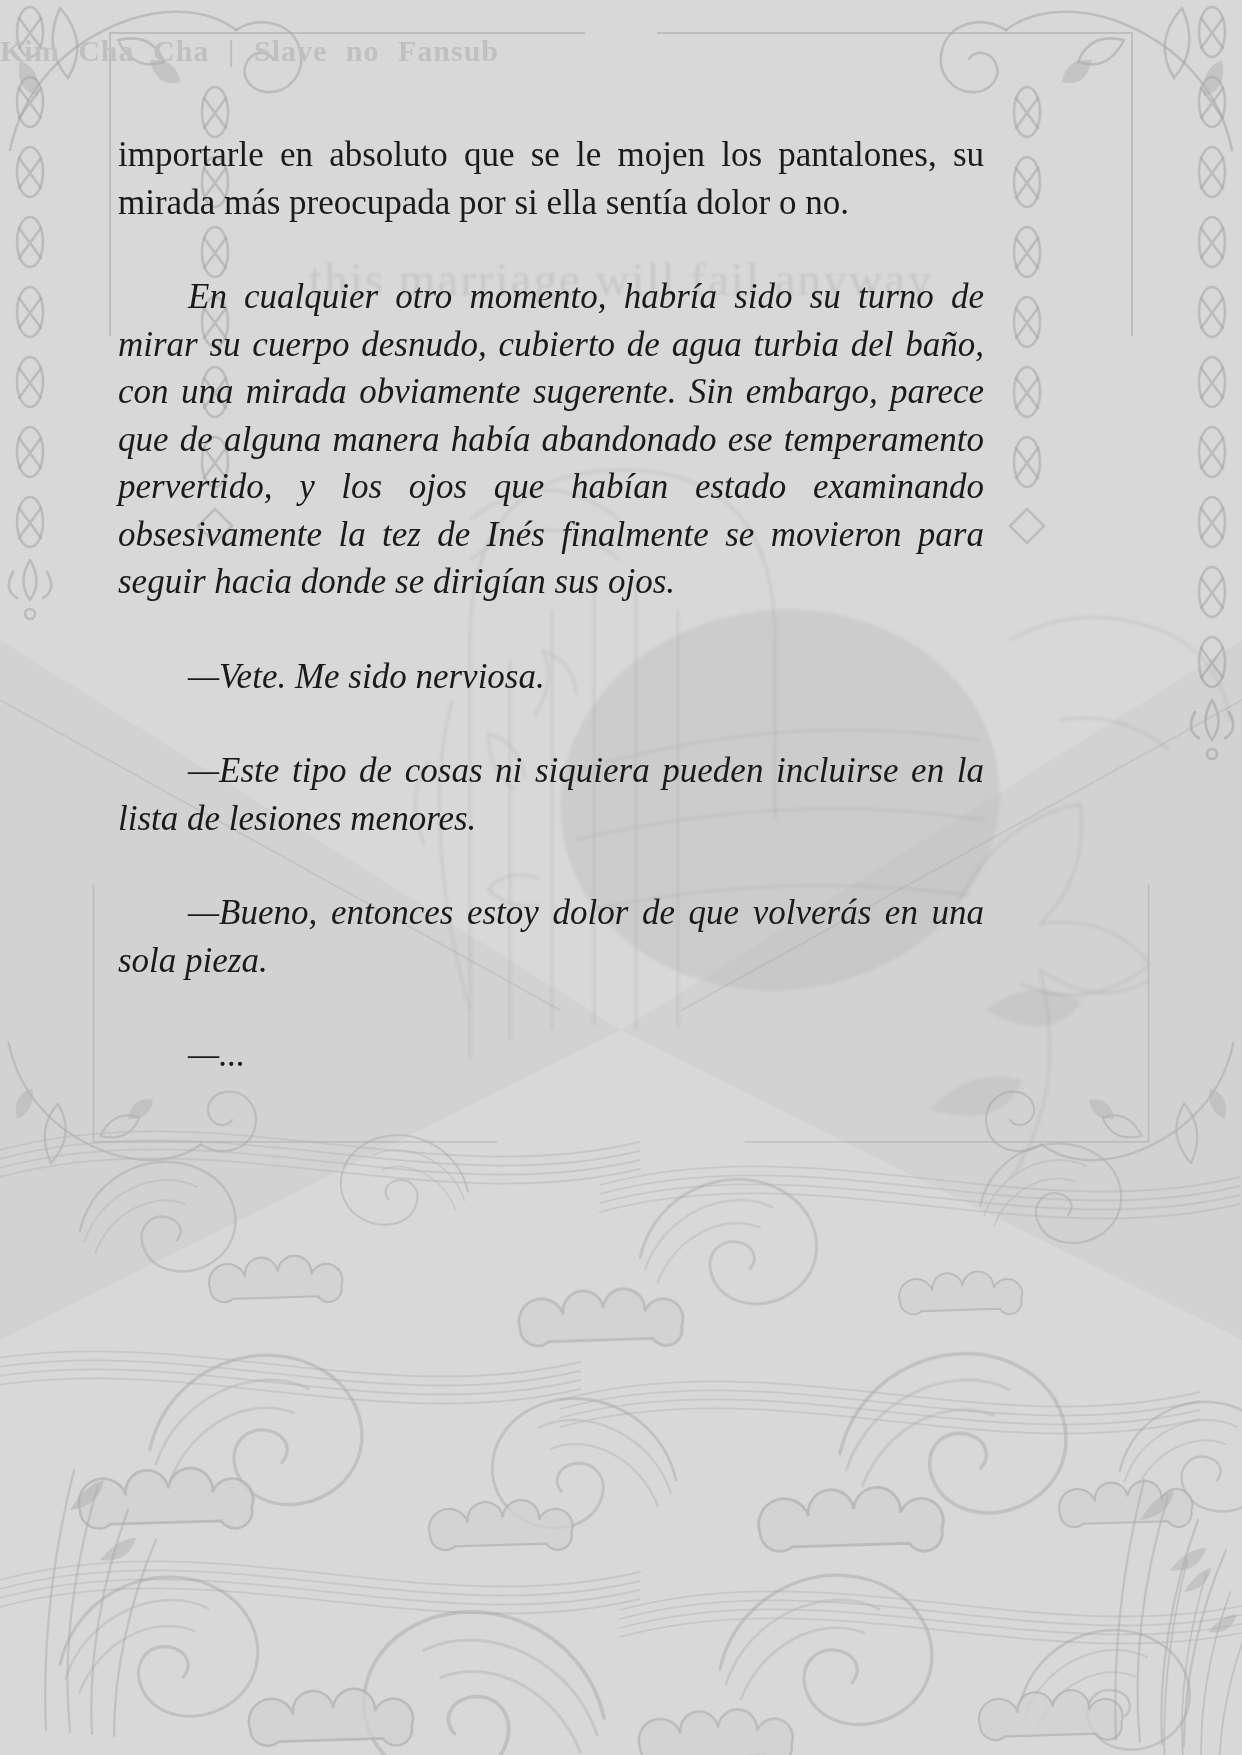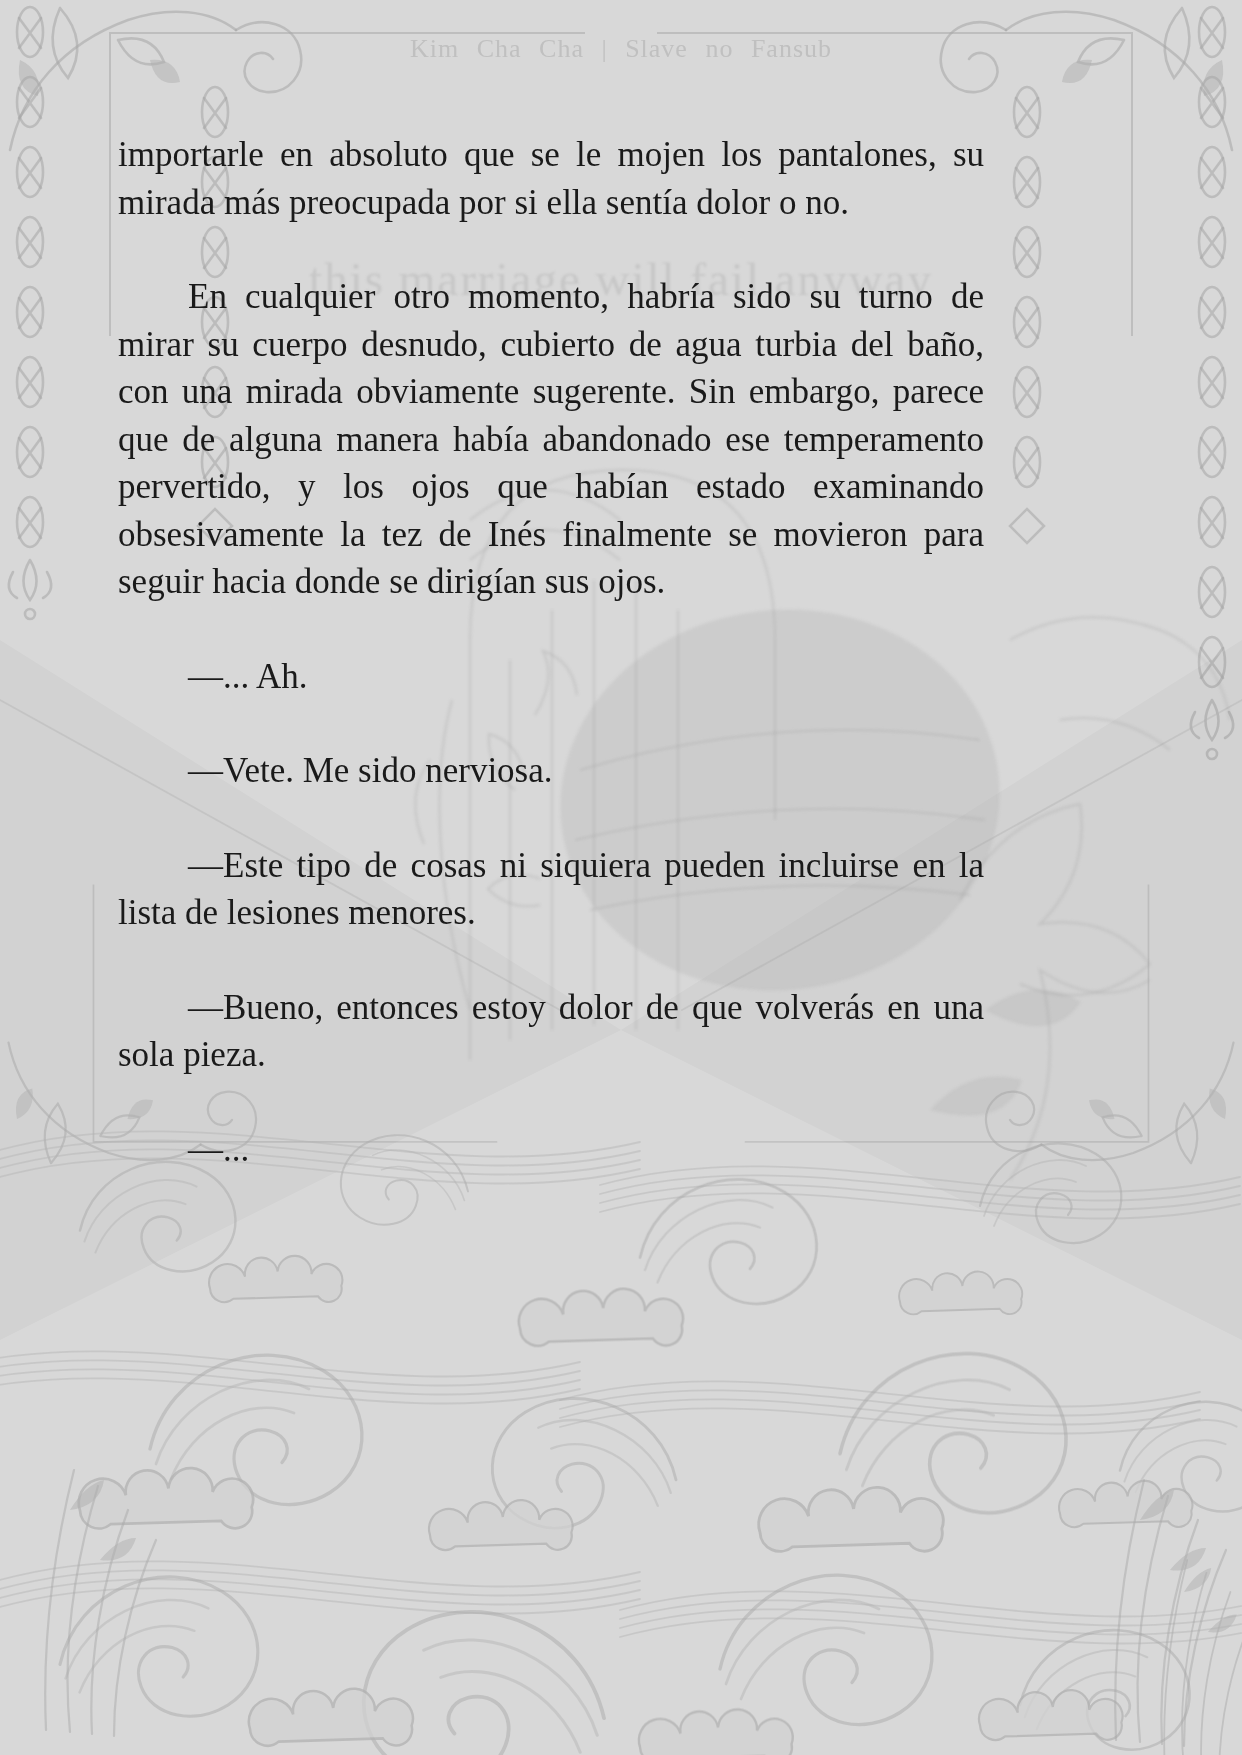--- a/index.html
+++ b/index.html
@@ -15,39 +15,40 @@
   .frame{stroke:#adadad;fill:none;stroke-width:2;opacity:.6;}
   .wave{stroke:#a9a9a9;fill:none;stroke-width:2.2;opacity:.5;stroke-linecap:round;}
   .wave2{stroke:#b4b4b4;fill:none;stroke-width:1.8;opacity:.45;stroke-linecap:round;}
   .foam{fill:#d2d2d2;stroke:#b2b2b2;stroke-width:1.6;opacity:.75;}
   .cover{stroke:#9d9d9d;fill:none;stroke-width:2;opacity:.30;}
   .coverf{fill:#a5a5a5;stroke:none;opacity:.22;}
   .blur{filter:blur(1.6px);}
   
   .credit{
     position:absolute;top:34px;left:0;width:100%;z-index:1;
-    text-align:center;font-size:26px;letter-spacing:1px;word-spacing:10px;
+    text-align:left;font-size:30px;letter-spacing:1px;word-spacing:10px;
     color:var(--faint,#c0c0c0);
+    font-weight:bold;
   }
   .watermark{
     position:absolute;top:252px;left:0;width:100%;z-index:1;
     text-align:center;font-size:47px;letter-spacing:2px;
     color:var(--wm,#c7c7c7);filter:blur(1px);
   }
   
   .content{
     position:absolute;left:118px;top:131px;width:874px;z-index:3;
   }
   .content p{
     margin:0 8px 47px 0;
     font-size:35px;line-height:47.5px;
     text-align:justify;text-justify:inter-word;
     color:var(--ink,#1a1a1a);
   }
-  .content p.indent{text-indent:70px;}
+  .content p.indent{text-indent:70px;font-style:italic;}
 </style>
 </head>
 <body>
 
 <svg class="bg-svg" width="1242" height="1755" viewBox="0 0 1242 1755" aria-hidden="true">
   <defs>
 
     <g id="lk">
       <ellipse class="orn" cx="0" cy="22" rx="13" ry="25"></ellipse>
       <path class="orn" d="M-11,8 L11,38 M11,8 L-11,38"></path>
@@ -200,18 +201,17 @@
   </g>
 </svg>
 
 <div class="credit">Kim Cha Cha | Slave no Fansub</div>
 
 <div class="watermark">this marriage will fail anyway</div>
 
 <div class="content">
     <p class="">importarle en absoluto que se le mojen los pantalones, su mirada más preocupada por si ella sentía dolor o no.</p>
     <p class="indent">En cualquier otro momento, habría sido su turno de mirar su cuerpo desnudo, cubierto de agua turbia del baño, con una mirada obviamente sugerente. Sin embargo, parece que de alguna manera había abandonado ese temperamento pervertido, y los ojos que habían estado examinando obsesivamente la tez de Inés finalmente se movieron para seguir hacia donde se dirigían sus ojos.</p>
-    <p class="indent">—... Ah.</p>
     <p class="indent">—Vete. Me sido nerviosa.</p>
     <p class="indent">—Este tipo de cosas ni siquiera pueden incluirse en la lista de lesiones menores.</p>
     <p class="indent">—Bueno, entonces estoy dolor de que volverás en una sola pieza.</p>
     <p class="indent">—...</p>
   </div>
 
 </body></html>

